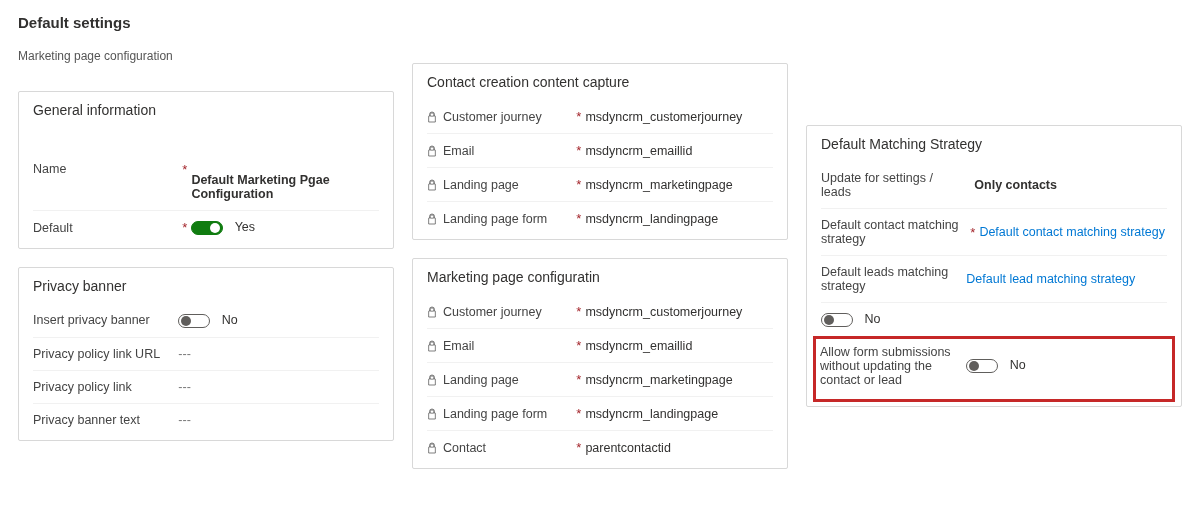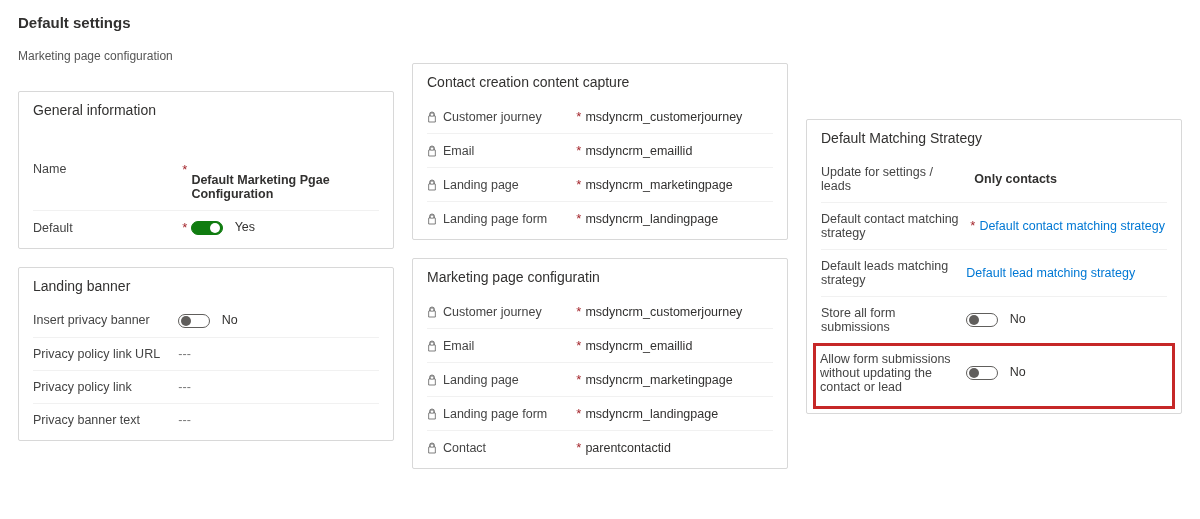--- a/index.html
+++ b/index.html
@@ -86,21 +86,21 @@
           </div>
         <span class="req">*</span>
         <div class="value-col">
           <span class="toggle on"><span class="knob"></span></span>
           <span>Yes</span>
         </div>
       </div>
     </div>
 
     <div class="card">
-      <div class="card-title">Landing banner</div>
+      <div class="card-title">Privacy banner</div>
       <div class="row noborder">
         <div class="label-col">
             <span>Insert privacy banner</span>
           </div>
         <div class="value-col">
           <span class="toggle"><span class="knob"></span></span>
           <span>No</span>
         </div>
       </div>
       <div class="row">
@@ -266,23 +266,20 @@
       </div>
 
       <div class="row">
         <div class="label-col">
             <span>Default leads matching strategy</span>
           </div>
         <div class="value-col value-link">Default lead matching strategy</div>
       </div>
 
       <div class="row">
-        <div class="label-col">
-            <span>Store all form submissions</span>
-          </div>
         <div class="value-col">
           <span class="toggle"><span class="knob"></span></span>
           <span>No</span>
         </div>
       </div>
 
       <div class="row highlight-row">
         <div class="label-col">
             <span>Allow form submissions without updating the contact or lead</span>
           </div>

